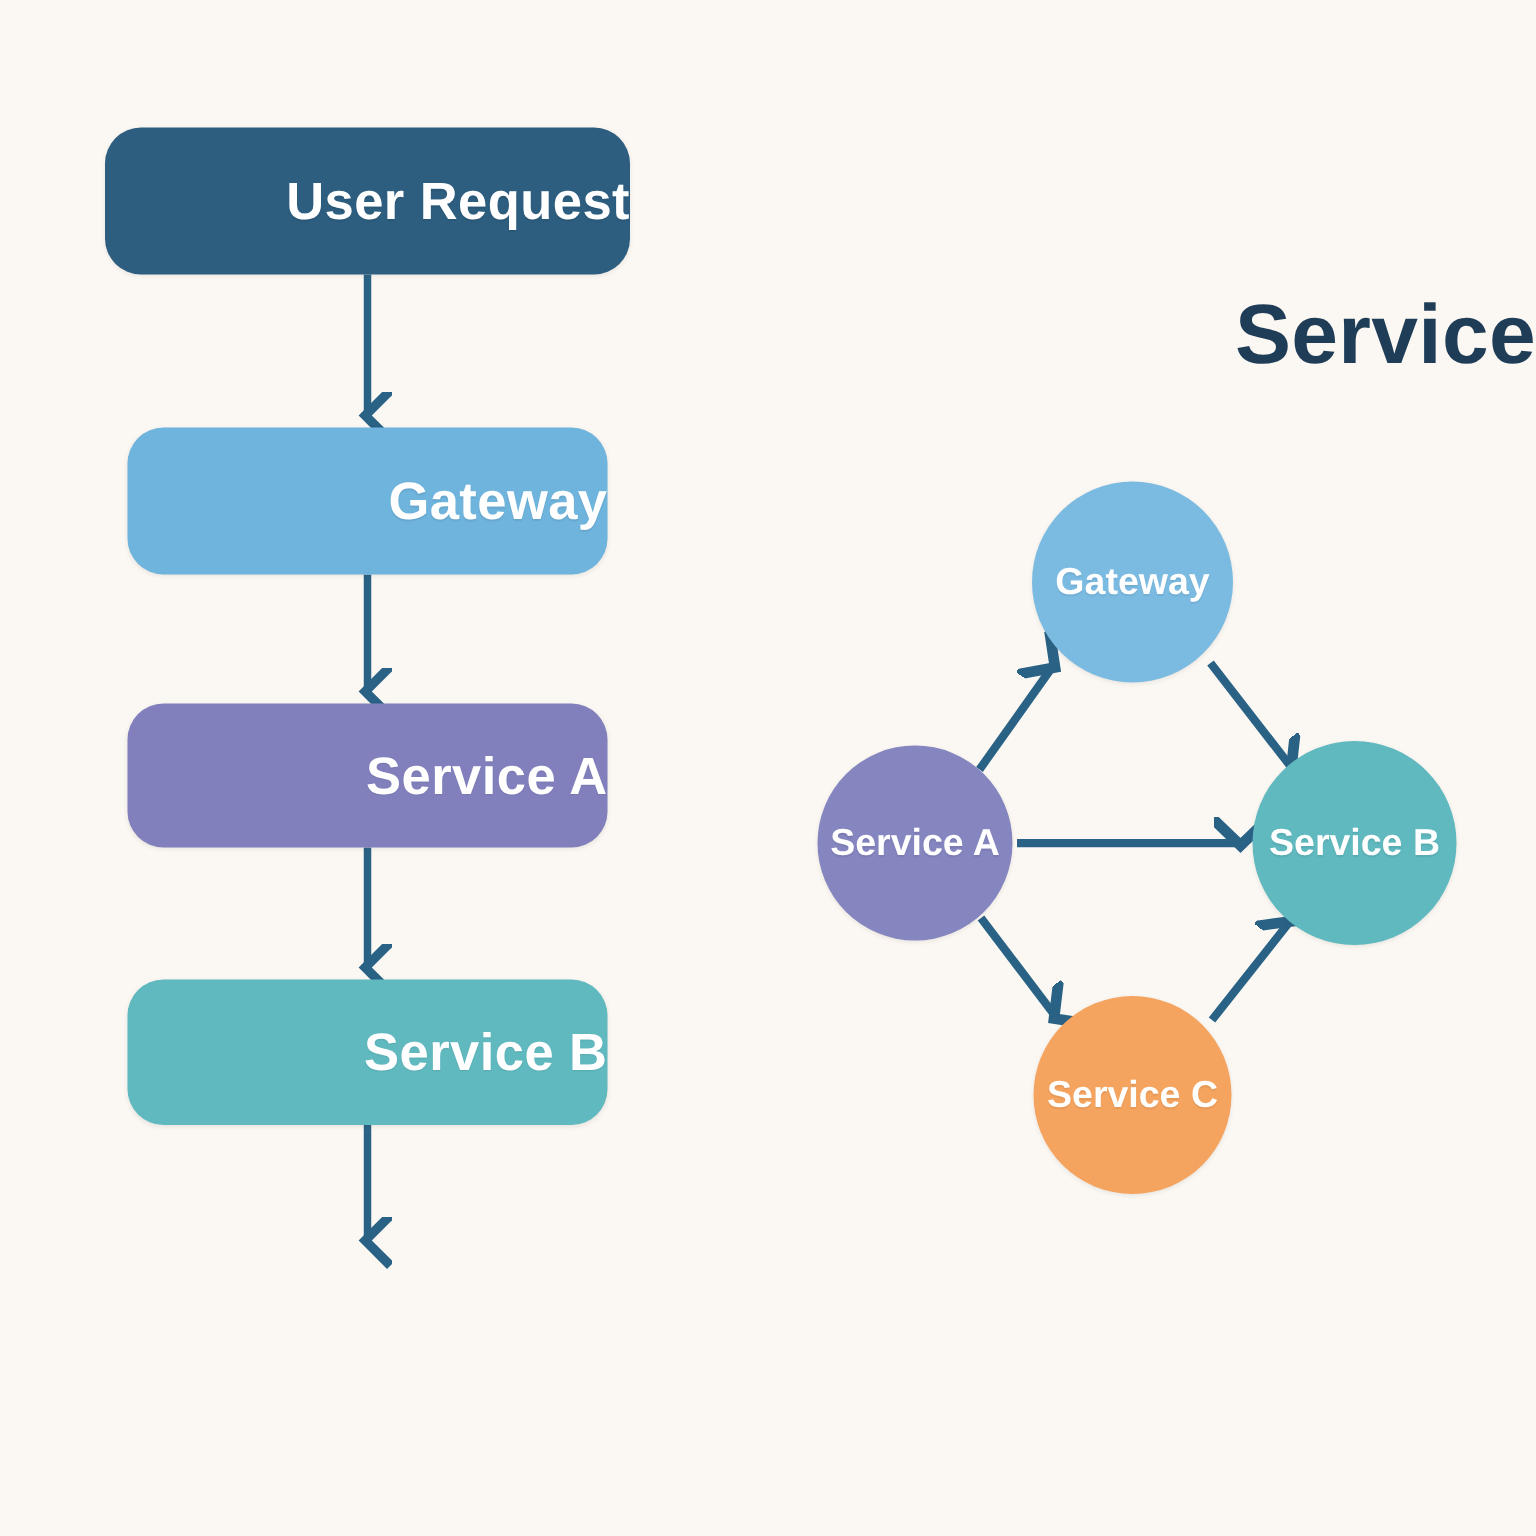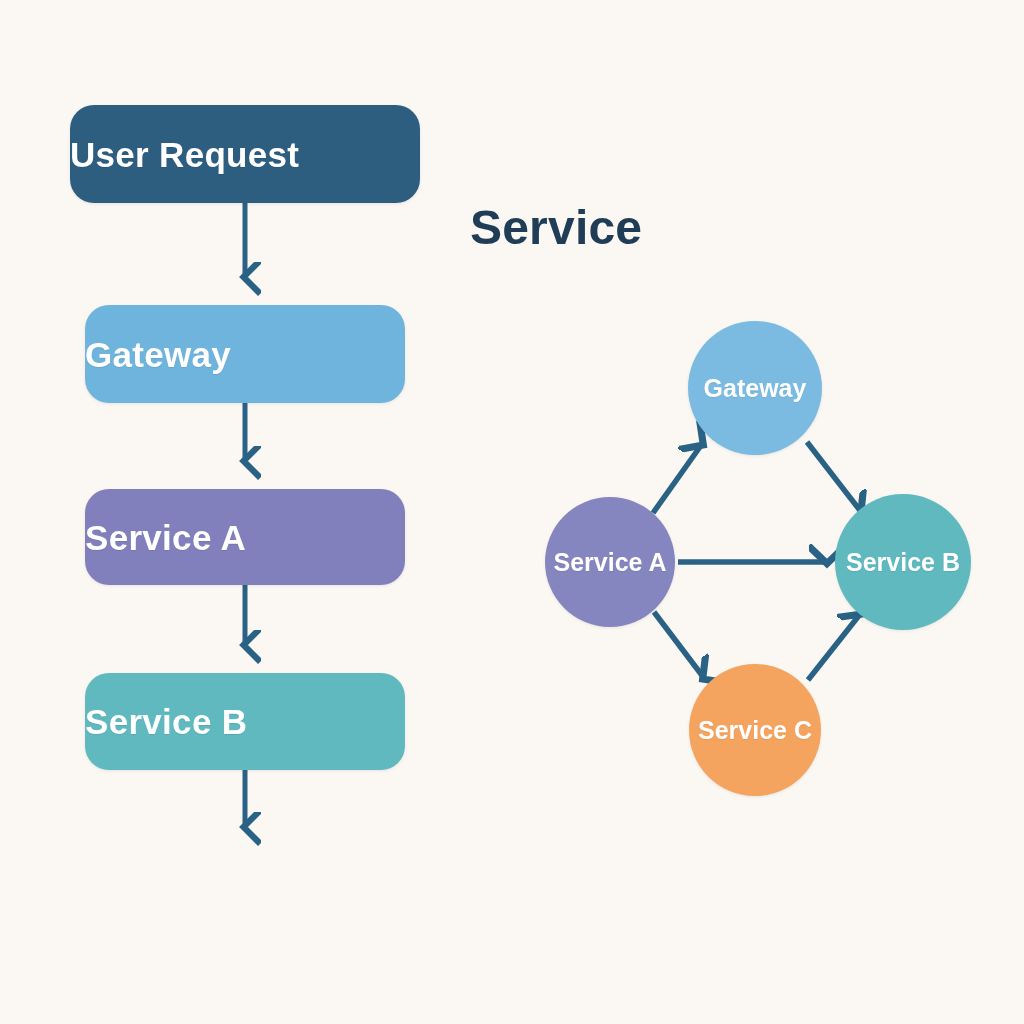--- a/index.html
+++ b/index.html
@@ -21,25 +21,24 @@
     position: absolute;
     left: 0;
     top: 0;
     width: 470px;
     height: 1024px;
   }
   .flow-node {
     position: absolute;
     display: flex;
     align-items: center;
-    justify-content: flex-start;
+    justify-content: flex-end;
     border-radius: 24px;
     box-sizing: border-box;
     box-shadow: 0 1px 3px rgba(60, 50, 40, 0.10);
-    margin-top: 20px;
   }
   .flow-node-label {
     color: #ffffff;
     font-size: 35px;
     font-weight: bold;
     letter-spacing: 0.3px;
     line-height: 1;
     white-space: nowrap;
     text-shadow: 0 1px 1px rgba(0,0,0,0.08);
   }
@@ -56,25 +55,25 @@
   #dependency-panel {
     position: absolute;
     left: 470px;
     top: 0;
     width: 554px;
     height: 1024px;
   }
   #dependency-title {
     position: absolute;
     left: 0;
-    top: 196px;
+    top: 186px;
     width: 554px;
-    text-align: left;
+    text-align: right;
     color: #1f3d57;
-    font-size: 48px;
+    font-size: 56px;
     font-weight: bold;
     line-height: 1.32;
     letter-spacing: 0.2px;
   }
   #graph-edges-svg {
     position: absolute;
     left: 0;
     top: 0;
     width: 554px;
     height: 1024px;

